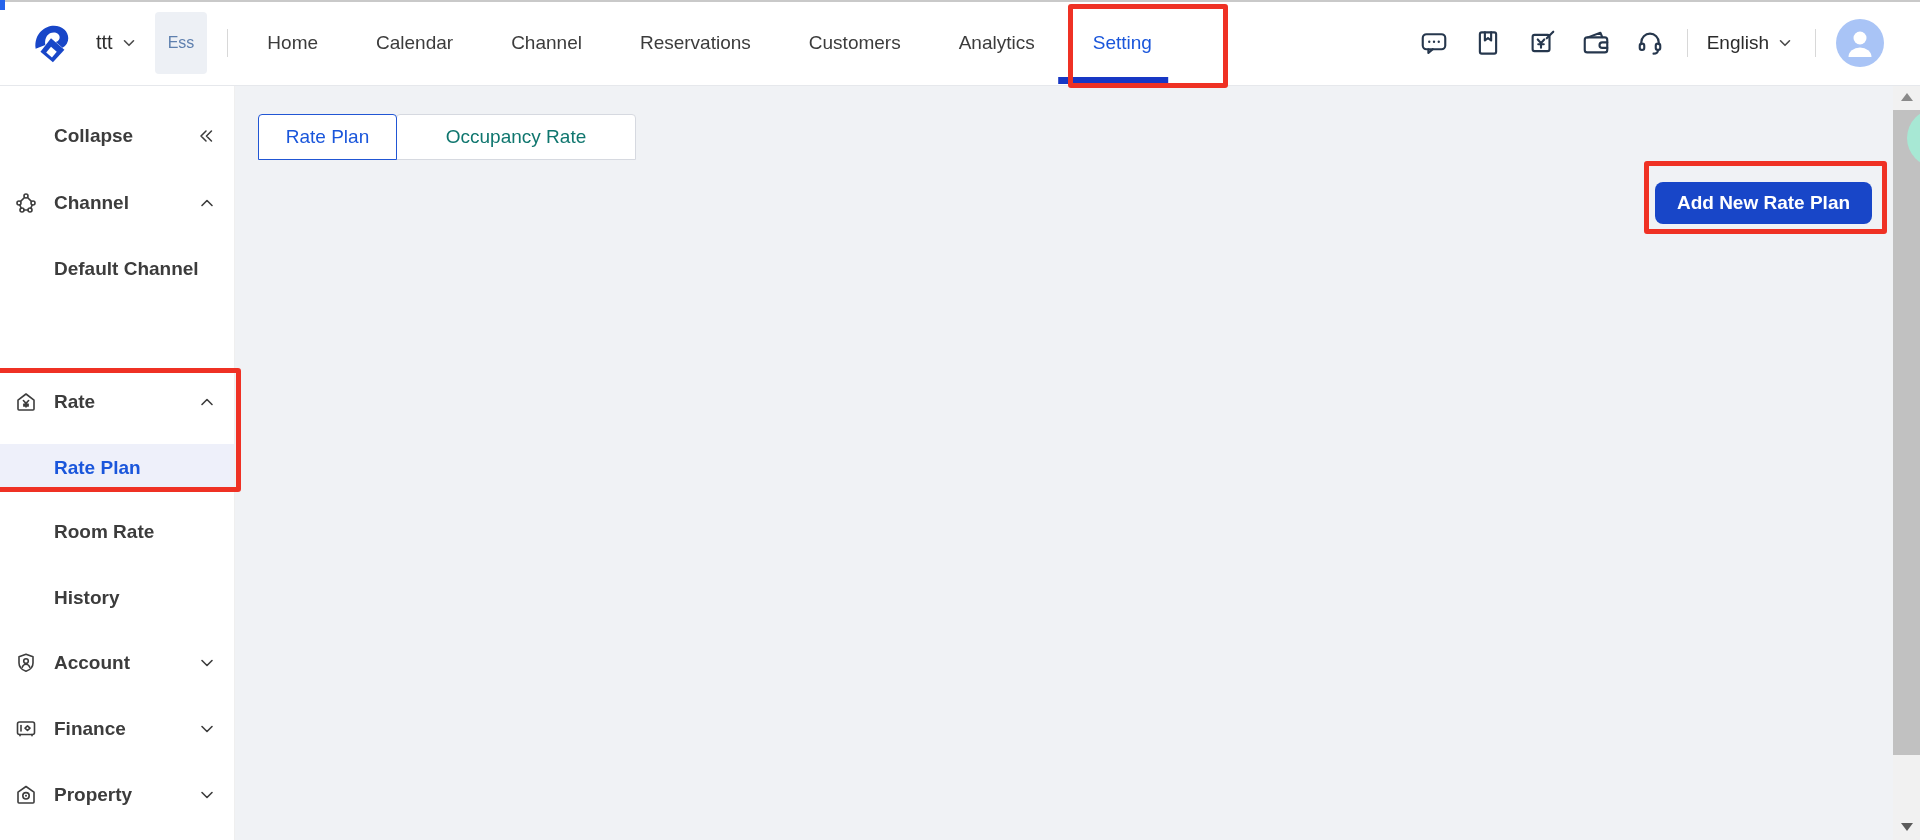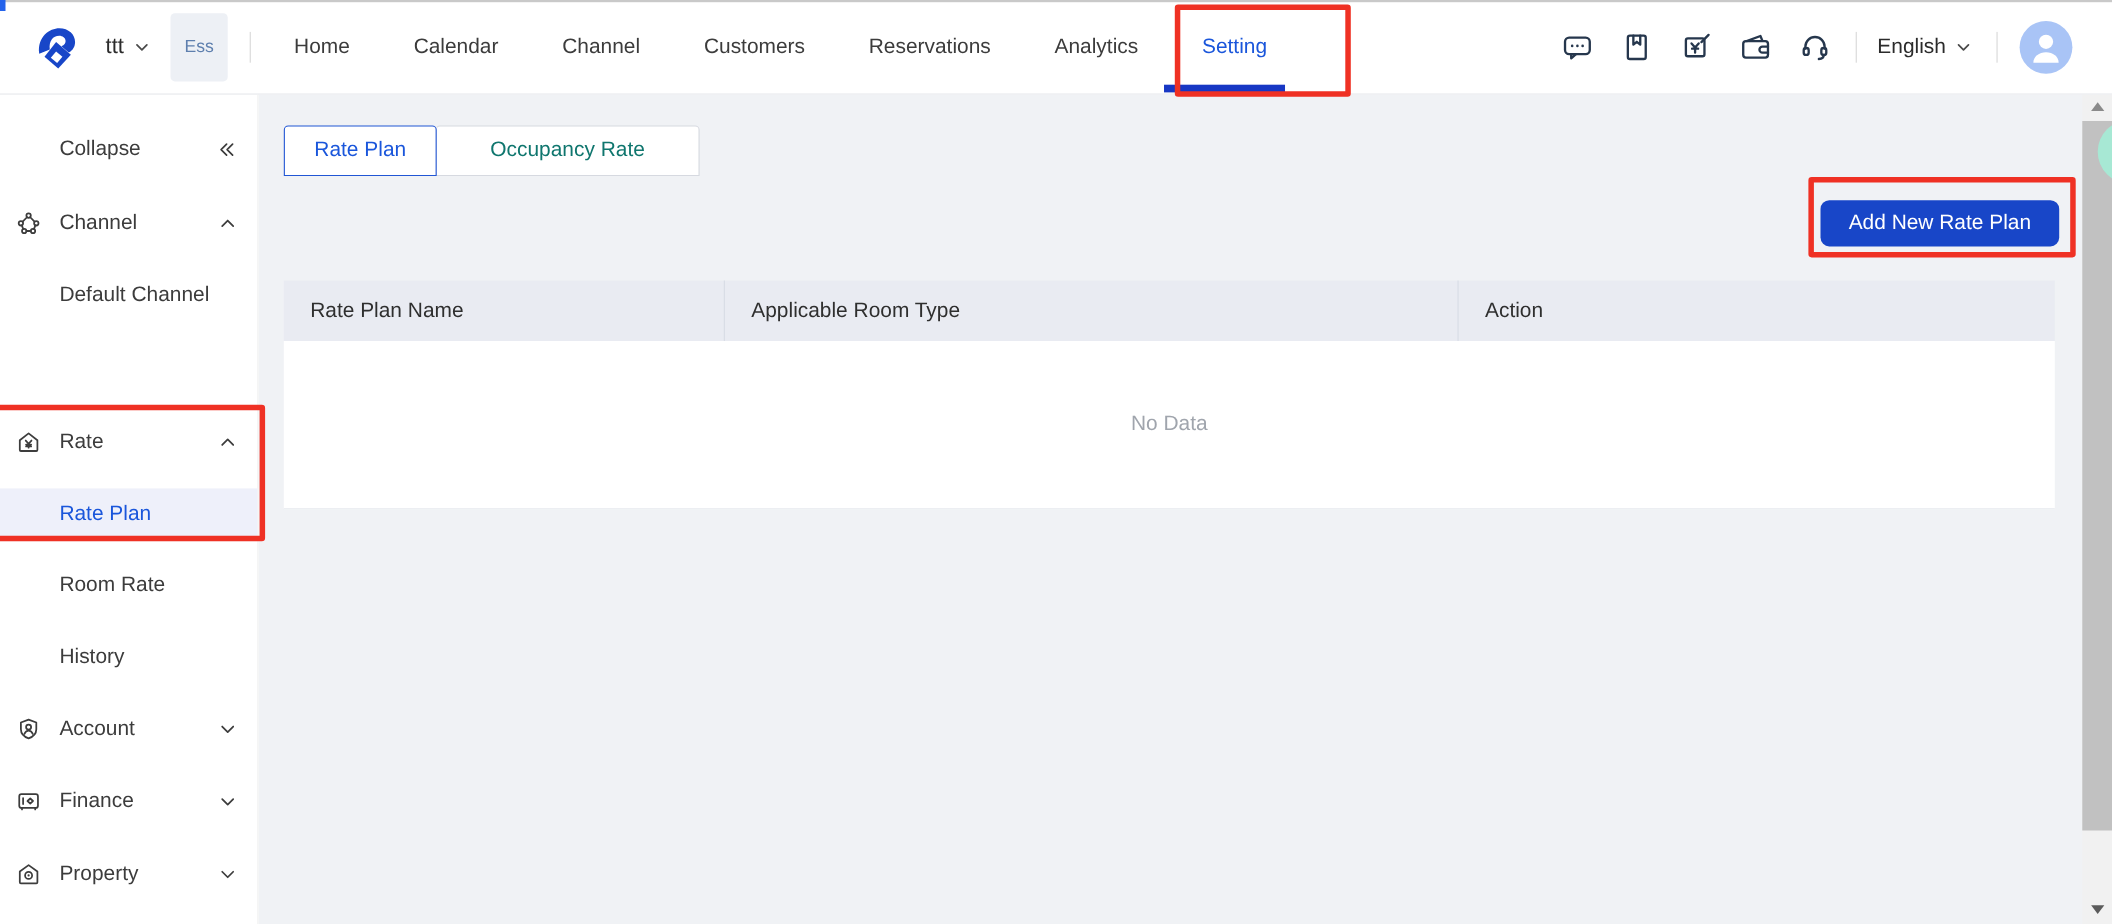--- a/index.html
+++ b/index.html
@@ -31,36 +31,36 @@
   .tb-icon{width:30px;height:30px;margin-left:24px;cursor:pointer;display:block;}
   .lang{display:flex;align-items:center;font-size:19px;color:#2b2b2b;cursor:pointer;margin-left:19px;}
   .tb-right .vdiv{margin:0 0 0 22px;}
   .avatar{width:48px;height:48px;border-radius:50%;background:var(--avatar-bg,#a9c4f6);
           margin-left:20px;cursor:pointer;flex:0 0 auto;}
 
   
   .sidebar{position:absolute;left:0;top:86px;width:235px;bottom:0;background:#fff;z-index:3;
            border-right:1px solid #efefef;box-sizing:border-box;}
   .si{position:absolute;left:0;width:100%;height:44px;display:flex;align-items:center;
-      cursor:pointer;box-sizing:border-box;}
+      cursor:pointer;box-sizing:border-box;font-weight:bold;}
   .si-label{margin-left:54px;font-size:19px;color:#3c3c3c;white-space:nowrap;}
   .si-ic{position:absolute;left:14px;top:50%;transform:translateY(-50%);display:flex;}
   .si-right{position:absolute;right:18px;top:50%;transform:translateY(-50%);display:flex;}
   .si.sel{height:48px;background:var(--selected-item-bg,#eef0fa);}
   .si.sel .si-label{color:var(--active-link,#1a56db);}
 
   
   .main{position:absolute;left:235px;top:86px;right:0;bottom:0;background:var(--page-bg,#f0f2f5);}
   .tab{position:absolute;top:28px;height:46px;background:#fff;box-sizing:border-box;
        display:flex;align-items:center;justify-content:center;font-size:19px;cursor:pointer;
        border-radius:4px 4px 0 0;}
   .tab-active{left:23px;width:139px;border:1px solid #2156d4;color:var(--active-link,#1a56db);z-index:2;}
   .tab-idle{left:161px;width:240px;border:1px solid var(--tab-idle-border,#d6d9e0);color:#0f766e;z-index:1;}
   .add-btn{position:absolute;left:1420px;top:96px;width:217px;height:42px;border:none;
-           background:var(--primary-blue,#1846c8);color:#fff;font-size:19px;font-weight:400;
+           background:var(--primary-blue,#1846c8);color:#fff;font-size:19px;font-weight:700;
            border-radius:8px;cursor:pointer;font-family:"Liberation Sans",sans-serif;}
   .table{position:absolute;left:23px;top:169px;width:1610px;}
   .thead{display:flex;height:55px;background:var(--header-bg,#e9ebf2);}
   .th{display:flex;align-items:center;padding-left:24px;font-size:19px;font-weight:500;
       color:#2f2f2f;box-sizing:border-box;}
   .th1{width:400px;}
   .th2{width:667px;border-left:1px solid var(--header-border,#d8dce5);}
   .th3{width:543px;border-left:1px solid var(--header-border,#d8dce5);}
   .tbody{height:152px;background:#fff;border-bottom:1px solid #e8eaef;
          display:flex;align-items:center;justify-content:center;}
@@ -106,22 +106,22 @@
           </svg>
       </span>
     </div>
     <span class="badge">Ess</span>
     <div class="vdiv"></div>
 
     <nav class="nav">
       <div class="nav-item">Home</div>
       <div class="nav-item">Calendar</div>
       <div class="nav-item">Channel</div>
+      <div class="nav-item">Reservations</div>
       <div class="nav-item">Customers</div>
-      <div class="nav-item">Reservations</div>
       <div class="nav-item">Analytics</div>
       <div class="nav-item active">
         <span>Setting</span>
         <span class="nav-underline"></span>
       </div>
     </nav>
 
     <div class="tb-right">
       <svg class="tb-icon" viewBox="0 0 24 24" fill="none" stroke="#26374d" stroke-width="1.7" stroke-linecap="round" stroke-linejoin="round">
         <rect x="3" y="5" width="18" height="12" rx="3"></rect>
@@ -283,30 +283,20 @@
   <main class="main">
     <div class="tab tab-active">
       <span>Rate Plan</span>
     </div>
     <div class="tab tab-idle">
       <span>Occupancy Rate</span>
     </div>
 
     <button class="add-btn">Add New Rate Plan</button>
 
-    <div class="table">
-      <div class="thead">
-        <div class="th th1">Rate Plan Name</div>
-        <div class="th th2">Applicable Room Type</div>
-        <div class="th th3">Action</div>
-      </div>
-      <div class="tbody">
-        <span class="nodata">No Data</span>
-      </div>
-    </div>
   </main>
 
   <div class="annot" style="left:1068px;top:4px;width:160px;height:84px"></div>
   <div class="annot" style="left:-5px;top:368px;width:246px;height:124px"></div>
   <div class="annot" style="left:1644px;top:161px;width:243px;height:73px"></div>
 
   <div class="vscroll">
     <div class="sb-btn up">
         <div class="tri-up"></div>
       </div>

